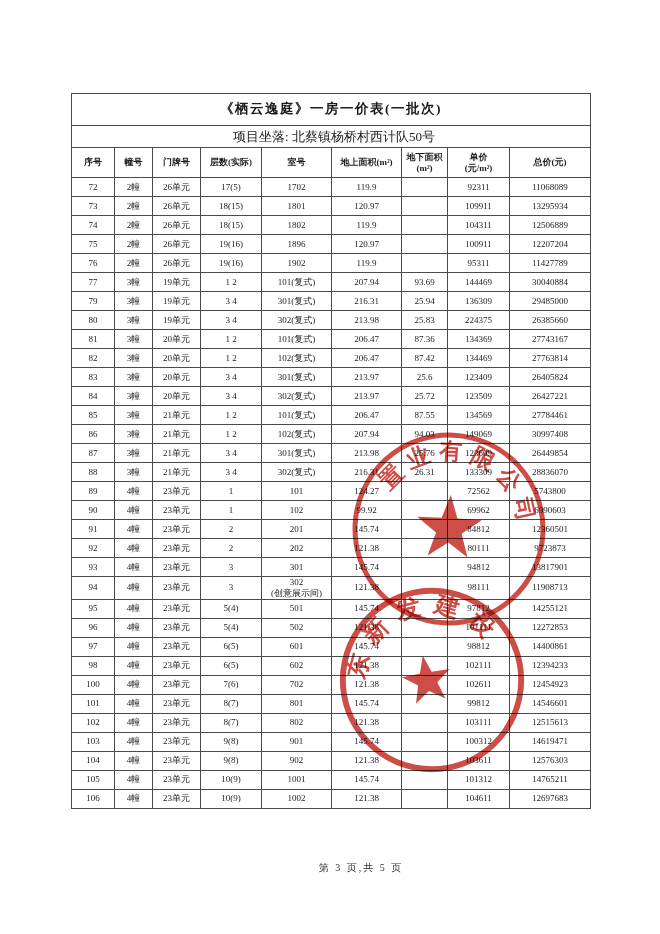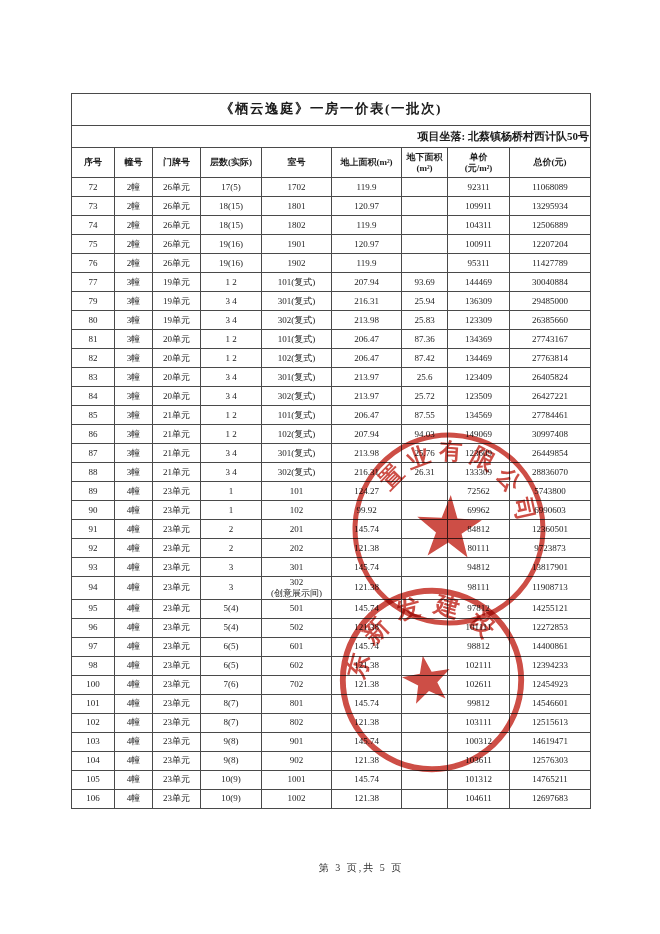--- a/index.html
+++ b/index.html
@@ -15,21 +15,21 @@
     border-collapse:collapse;table-layout:fixed;color:#1c1c1c;
   }
   .price th,.price td{
     border:1px solid #4a4a4a;
     text-align:center;vertical-align:middle;
     font-size:9px;font-weight:normal;line-height:1.2;
     padding:0 1px;height:19px;box-sizing:border-box;
     white-space:pre-line;overflow:hidden;
   }
   .price tr.title-row th{font-size:13.5px;font-weight:bold;height:32px;letter-spacing:1.5px;}
-  .price tr.loc-row th{font-size:11px;text-align:right;padding-left:7px;height:22px;font-weight:bold;}
+  .price tr.loc-row th{font-size:13px;text-align:center;padding-left:7px;height:22px;}
   .price tr.header-row th{font-weight:bold;height:30px;font-size:9px;}
 
   .footer{
     position:absolute;top:861px;left:0;width:660px;text-align:center;
     font-size:10px;color:#333;letter-spacing:2px;padding-left:31px;
   }
 
   .stamp{position:absolute;mix-blend-mode:multiply;opacity:.82;}
   .stamp svg{display:block;}
   .stamp-1{left:348px;top:428px;width:202px;height:202px;transform:rotate(3deg);}
@@ -106,21 +106,21 @@
           <td>119.9</td>
           <td></td>
           <td>104311</td>
           <td>12506889</td>
         </tr>
         <tr>
           <td>75</td>
           <td>2幢</td>
           <td>26单元</td>
           <td>19(16)</td>
-          <td>1901</td>
+          <td>1896</td>
           <td>120.97</td>
           <td></td>
           <td>100911</td>
           <td>12207204</td>
         </tr>
         <tr>
           <td>76</td>
           <td>2幢</td>
           <td>26单元</td>
           <td>19(16)</td>
@@ -153,21 +153,21 @@
           <td>29485000</td>
         </tr>
         <tr>
           <td>80</td>
           <td>3幢</td>
           <td>19单元</td>
           <td>3 4</td>
           <td>302(复式)</td>
           <td>213.98</td>
           <td>25.83</td>
-          <td>123309</td>
+          <td>224375</td>
           <td>26385660</td>
         </tr>
         <tr>
           <td>81</td>
           <td>3幢</td>
           <td>20单元</td>
           <td>1 2</td>
           <td>101(复式)</td>
           <td>206.47</td>
           <td>87.36</td>

